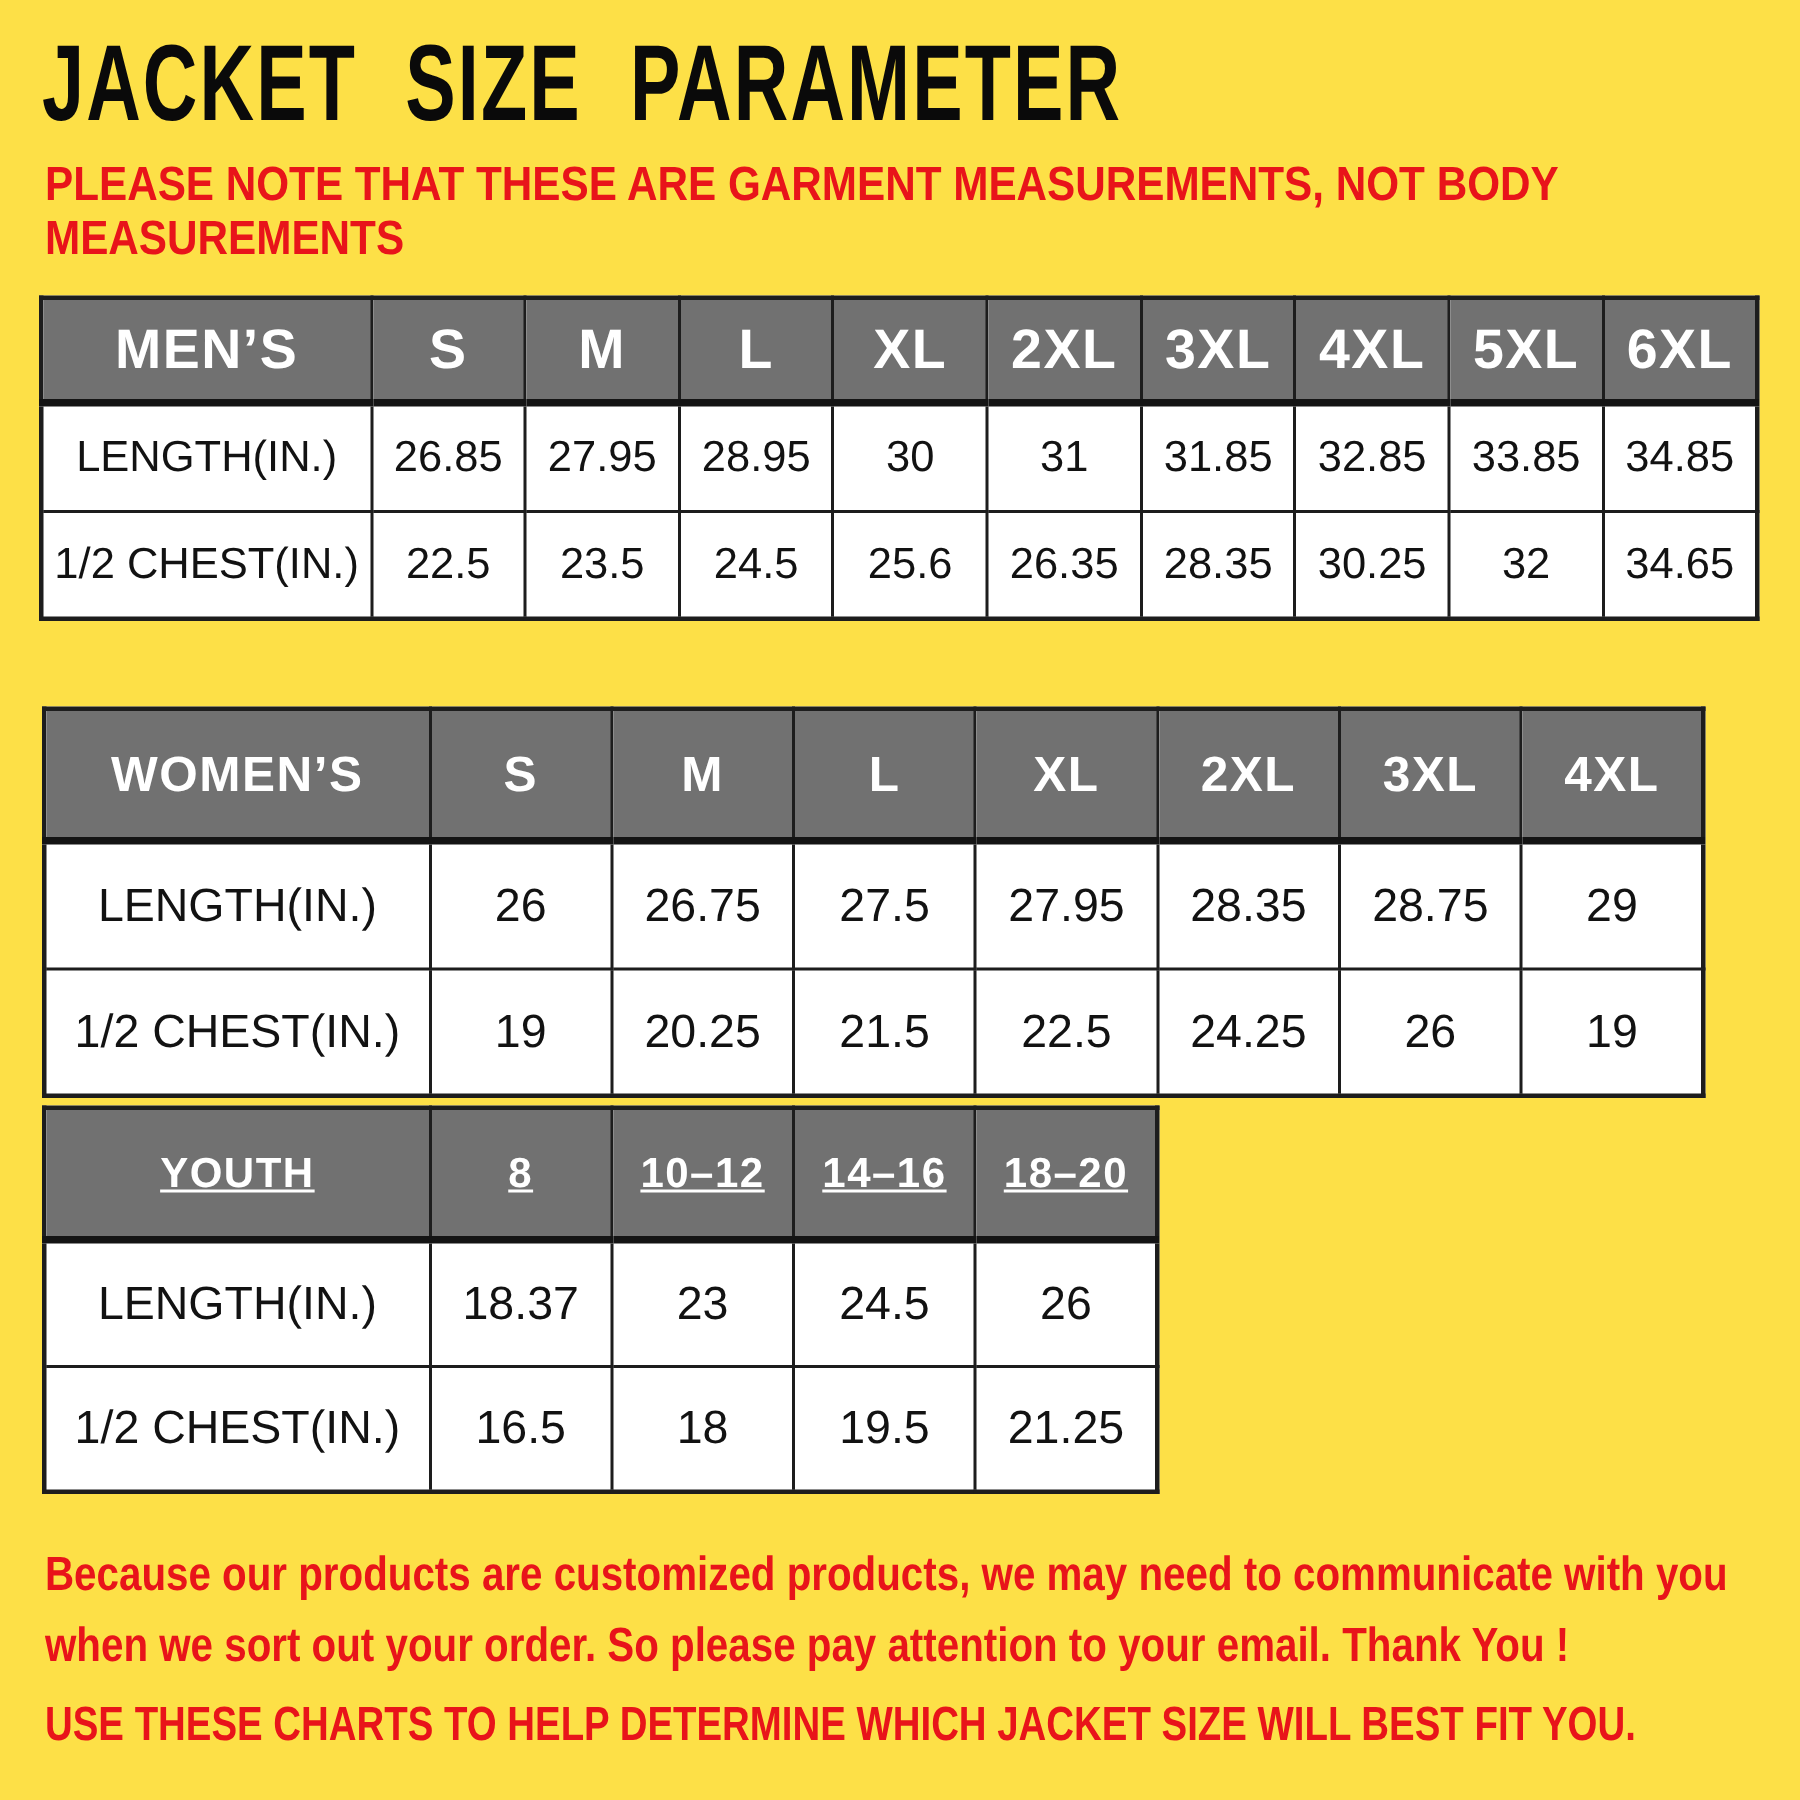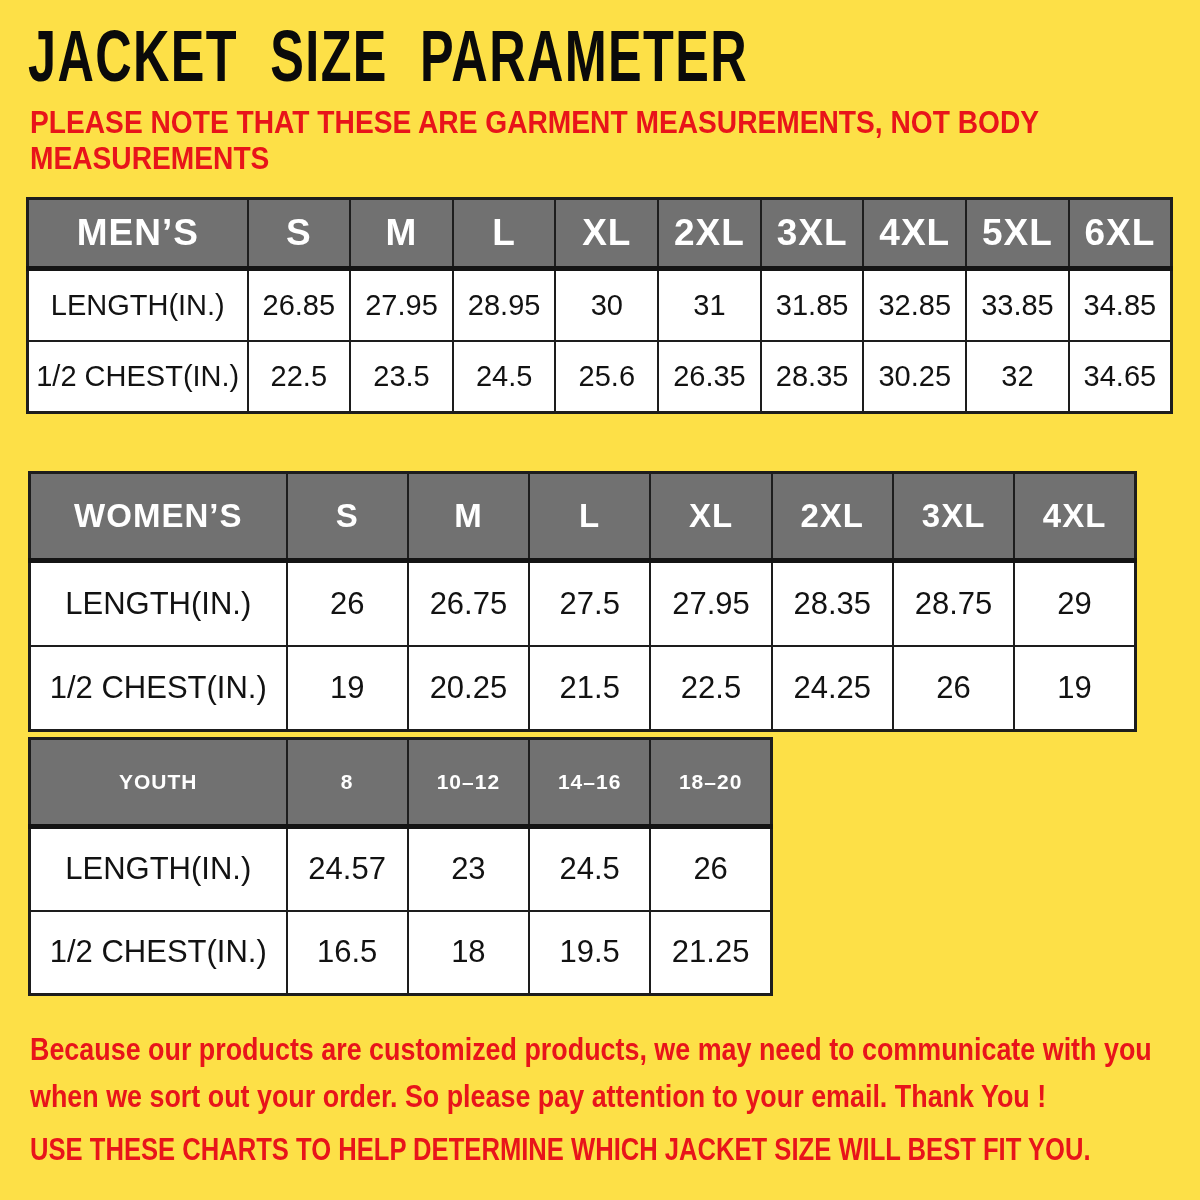--- a/index.html
+++ b/index.html
@@ -57,21 +57,21 @@
 
   .mens   { left: 26px; top: 197px; width: 1147px; }
   .mens thead th { height: 70px; font-size: 37px; }
   .mens td { height: 72px; font-size: 29px; }
 
   .womens { left: 28px; top: 445px; width: 1109px; margin-top: 26px; }
   .womens thead th { height: 88px; font-size: 33px; }
   .womens td { height: 85px; font-size: 31px; }
 
   .youth  { left: 28px; top: 737px; width: 745px; }
-  .youth thead th { height: 88px; font-size: 21px; }
+  .youth thead th { height: 88px; font-size: 28px; text-decoration: underline; }
   .youth td { height: 84px; font-size: 31px; }
 
   .footer-para {
     position: absolute; left: 30px; top: 1026px; margin: 0;
     font-size: 32px; line-height: 47px; font-weight: 700;
     color: var(--red);
     transform: scaleX(0.84); transform-origin: 0 0;
   }
   .footer-para span { display: block; white-space: nowrap; }
 
@@ -189,21 +189,21 @@
           <th>YOUTH</th>
           <th>8</th>
           <th>10–12</th>
           <th>14–16</th>
           <th>18–20</th>
         </tr>
       </thead>
       <tbody>
         <tr>
           <td>LENGTH(IN.)</td>
-          <td>24.57</td>
+          <td>18.37</td>
           <td>23</td>
           <td>24.5</td>
           <td>26</td>
         </tr>
         <tr>
           <td>1/2 CHEST(IN.)</td>
           <td>16.5</td>
           <td>18</td>
           <td>19.5</td>
           <td>21.25</td>

